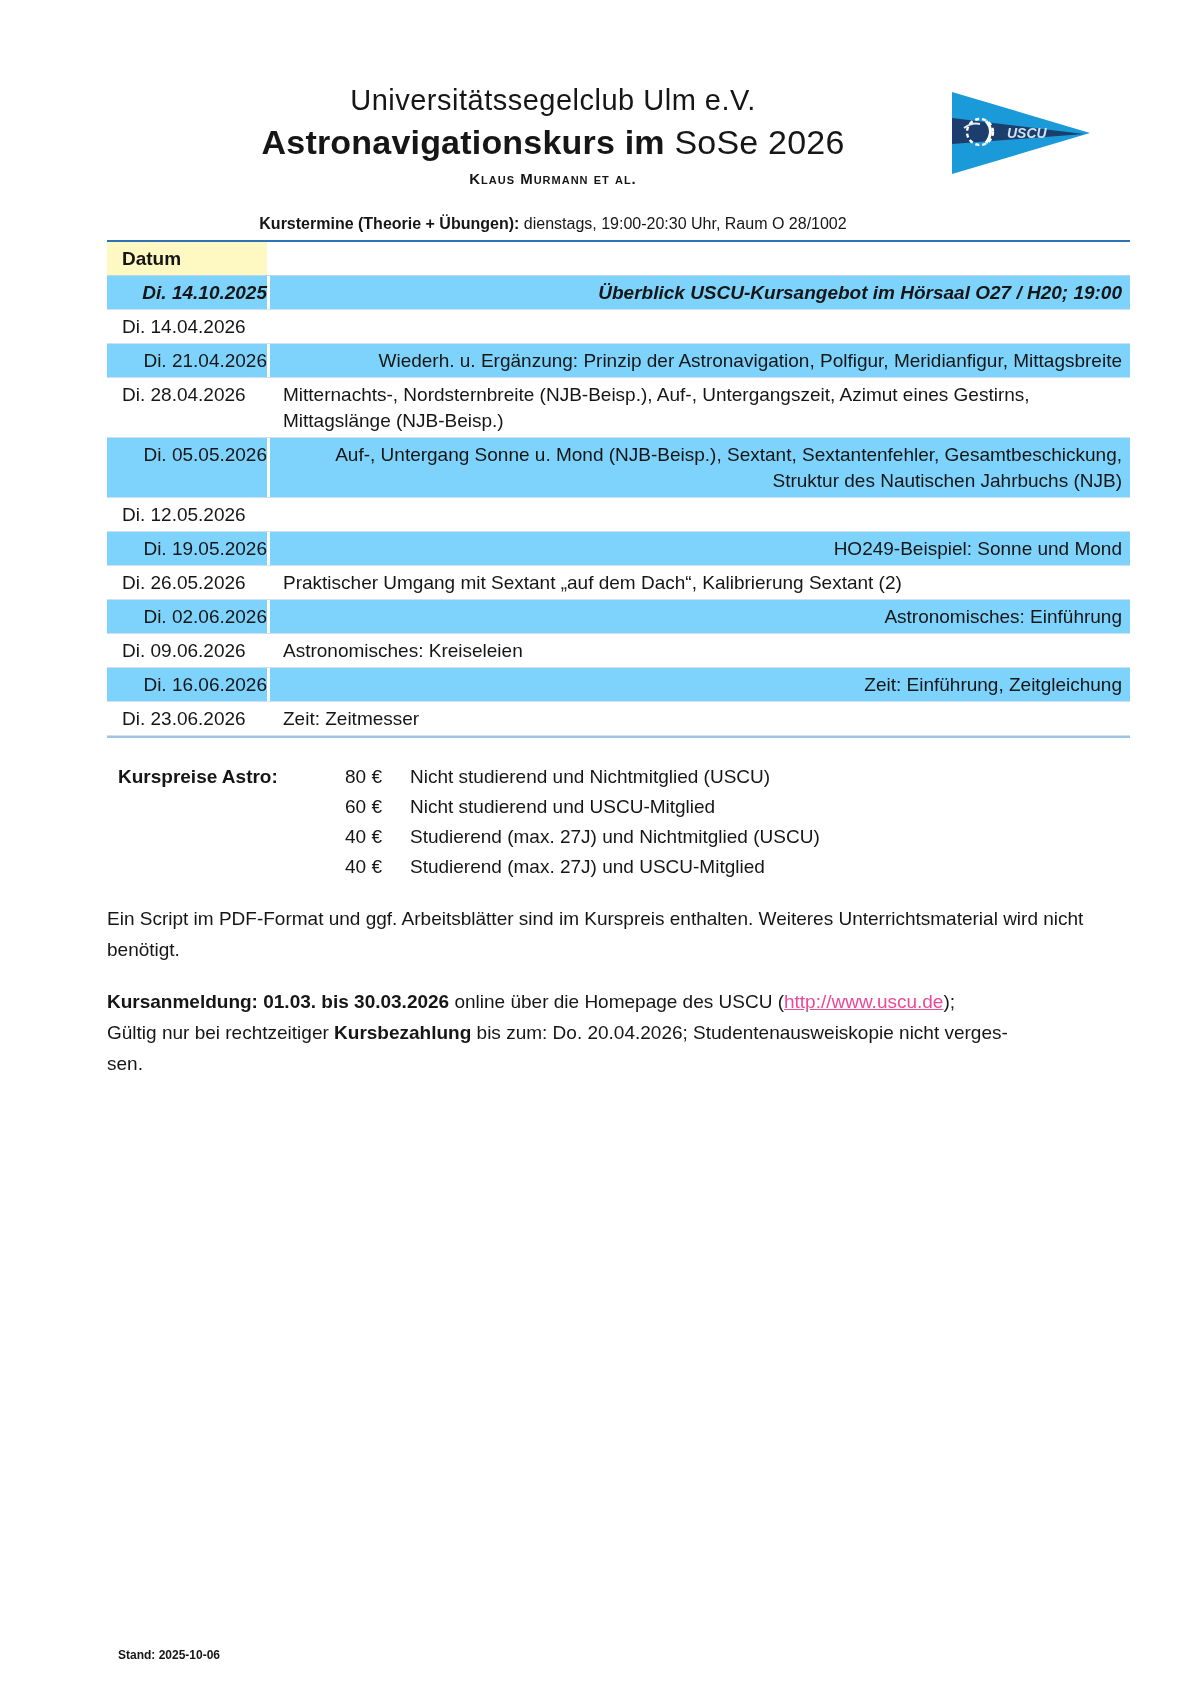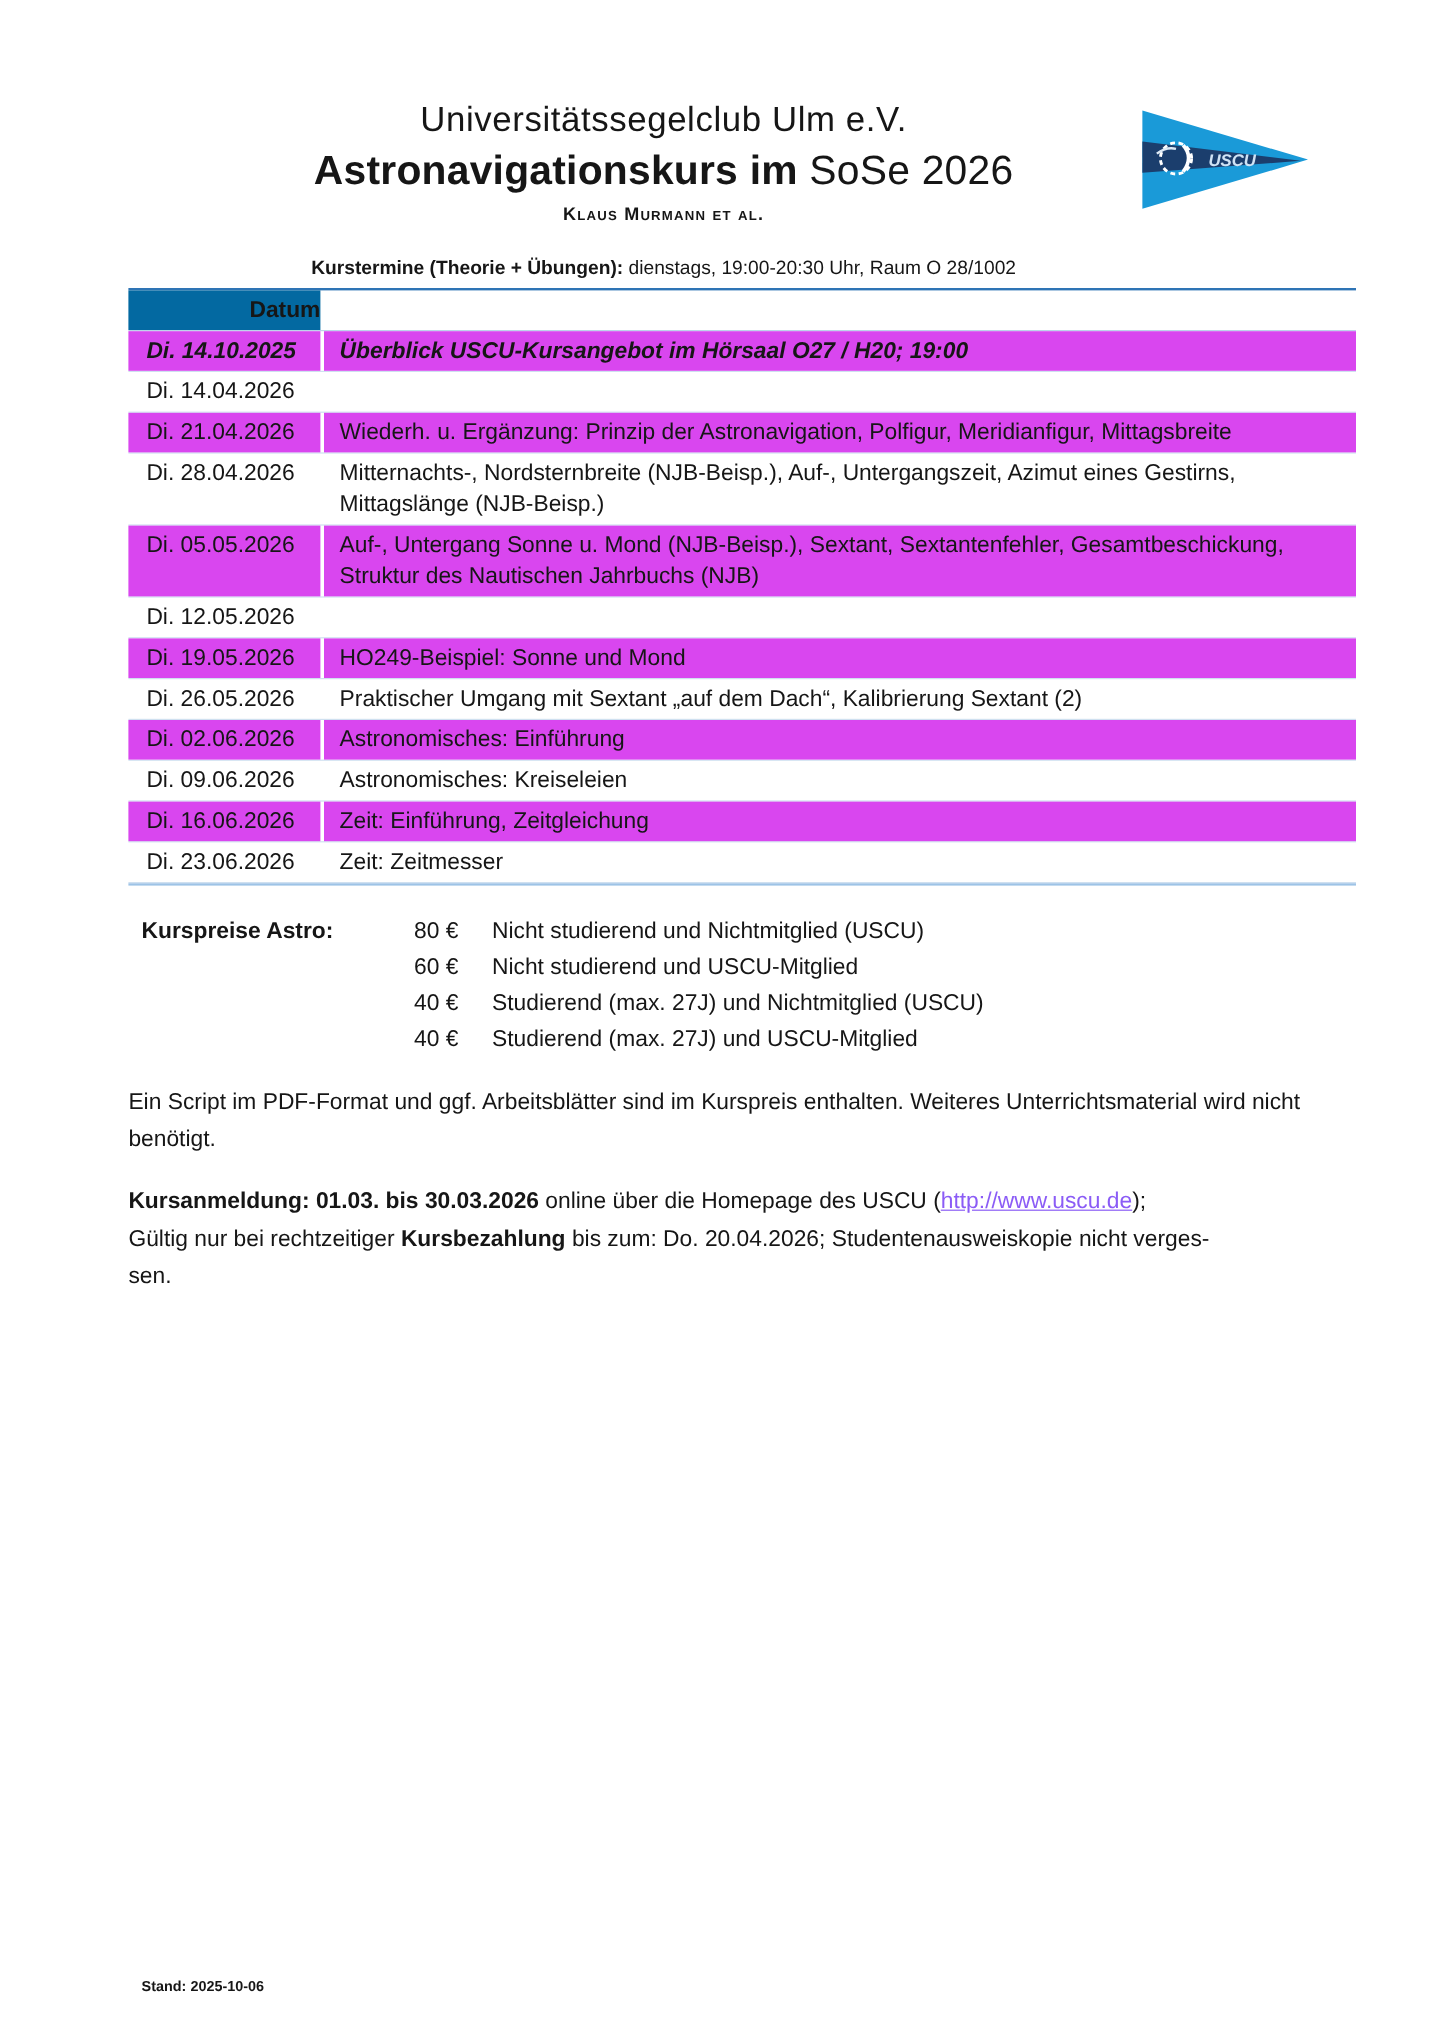--- a/index.html
+++ b/index.html
@@ -19,38 +19,38 @@
   .title-line .bold{font-weight:700;}
   .byline{font-size:15px;font-weight:700;font-variant:small-caps;letter-spacing:1px;margin-top:6px;}
   .logo{position:absolute;left:950px;top:90px;width:142px;height:86px;}
   
   .intro{position:absolute;left:0;top:211px;width:1106px;text-align:center;font-size:16px;line-height:26px;}
   .intro .bold{font-weight:700;}
   
   .sched{position:absolute;left:107px;top:240px;width:1023px;border-top:2px solid #2e74b5;border-bottom:2px solid #9dc3e6;}
   .srow{display:flex;column-gap:3px;border-bottom:1px solid #cfe0f0;font-size:19px;line-height:26px;}
   .srow.head{font-weight:700;border-bottom:1px solid #bcd4ea;}
-  .srow.head .cell{background:#0369a1;text-align:right;}
+  .srow.head .cell{background:#fef9c3;}
   .cell{padding:4px 0 3px 0;}
   .c-date{width:160px;flex:0 0 160px;padding-left:15px;box-sizing:border-box;}
   .c-topic{flex:1 1 auto;padding-left:13px;padding-right:8px;box-sizing:border-box;}
-  .srow.hl .cell{background:#d946ef;}
+  .srow.hl .cell{background:#7dd3fc;text-align:right;}
   .srow.em{font-style:italic;font-weight:700;}
   
   .prices{position:absolute;left:118px;top:762px;width:990px;font-size:19px;}
   .price-row{display:flex;line-height:30px;}
   .price-label{width:227px;flex:0 0 227px;font-weight:700;}
   .price-amount{width:55px;flex:0 0 55px;}
   .price-desc{flex:1 1 auto;padding-left:10px;}
   
   .para{position:absolute;left:107px;width:992px;font-size:19px;line-height:31px;}
   .p-script{top:903px;}
   .p-reg{top:986px;}
   .bold{font-weight:700;}
-  a.doc-link{color:#8b5cf6;text-decoration:underline;cursor:pointer;}
+  a.doc-link{color:#ec4899;text-decoration:underline;cursor:pointer;}
   
   .footer{position:absolute;left:118px;top:1648px;font-size:12px;font-weight:700;}
 </style>
 </head>
 <body>
 
 <div class="page">
 
   <div class="doc-header">
     <div class="club-line">Universitätssegelclub Ulm e.V.</div>

